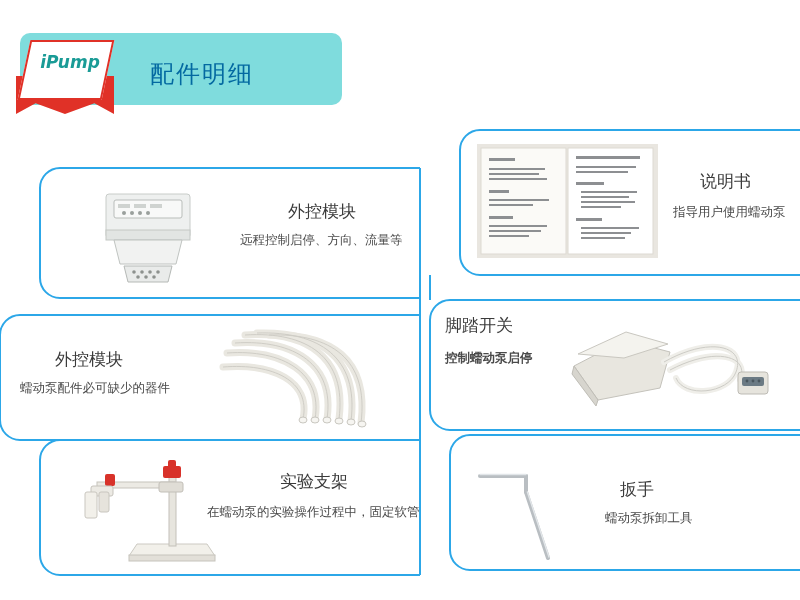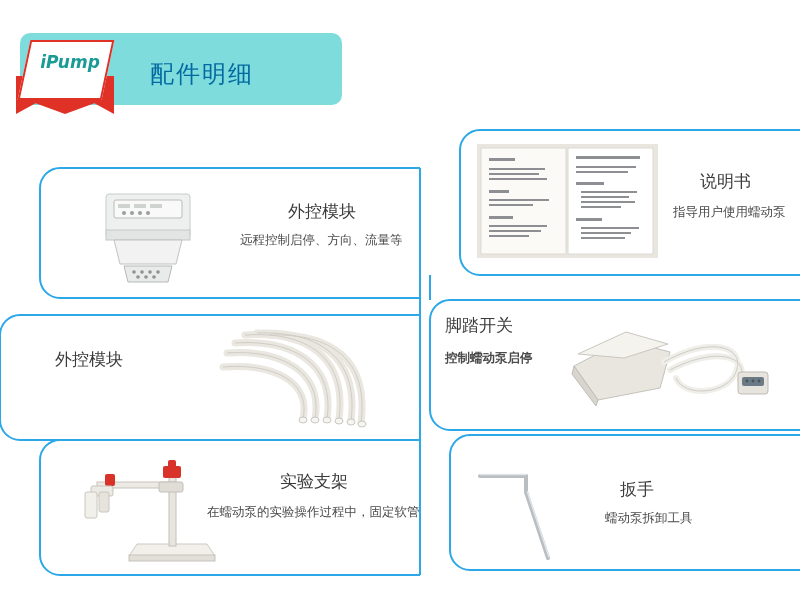--- a/index.html
+++ b/index.html
@@ -207,20 +207,21 @@
       <g fill="#f6f5f1" stroke="#c9c7c0">
         <ellipse cx="88" cy="97" rx="4" ry="3"></ellipse>
         <ellipse cx="100" cy="97" rx="4" ry="3"></ellipse>
         <ellipse cx="112" cy="97" rx="4" ry="3"></ellipse>
         <ellipse cx="124" cy="98" rx="4" ry="3"></ellipse>
         <ellipse cx="136" cy="99" rx="4" ry="3"></ellipse>
         <ellipse cx="147" cy="101" rx="4" ry="3"></ellipse>
       </g>
     </svg>
     <div class="title">外控模块</div>
+    <div class="desc">蠕动泵配件必可缺少的器件</div>
   </div>
 
   <div class="card" id="card-foot">
     <svg class="art" style="left:130px;top:10px;" width="230" height="110" viewBox="0 0 230 110">
 
       <polygon points="14,56 64,30 110,42 100,78 38,90" fill="#e8e6df" stroke="#c4c2bb"></polygon>
       <polygon points="18,44 66,22 108,34 64,48" fill="#f4f3ee" stroke="#c9c7c0"></polygon>
       <polygon points="14,56 38,90 36,96 12,64" fill="#d7d5ce" stroke="#bfbdb6"></polygon>
 
       <g fill="none" stroke="#efeee9" stroke-width="6" stroke-linecap="round">

